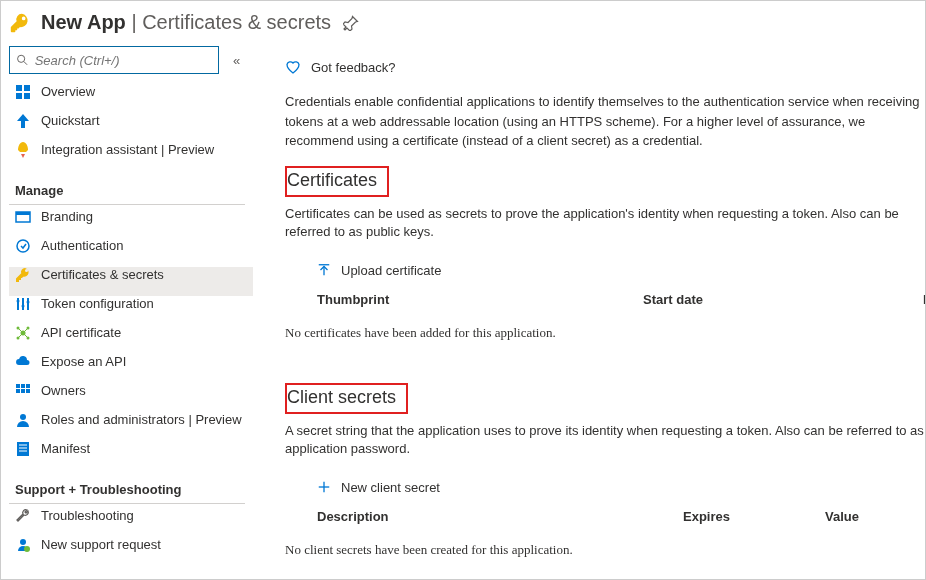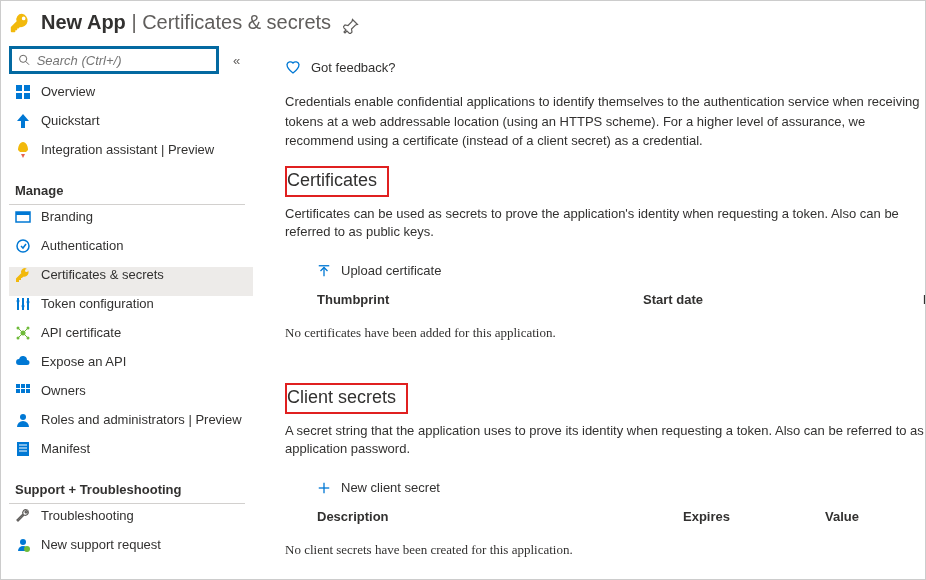--- a/index.html
+++ b/index.html
@@ -1,41 +1,41 @@
 <!DOCTYPE html>
 <html><head>
 <meta charset="utf-8">
 <style>
 * { box-sizing: border-box; margin: 0; padding: 0; }
 body { font-family: "Segoe UI", -apple-system, sans-serif; font-size: 13px; color: #323130; background: #fff; width: 926px; height: 580px; overflow: hidden; border: 1px solid #ccc; }
-.header { display: flex; align-items: flex-end; padding: 10px 28px 10px 8px; }
+.header { display: flex; align-items: center; padding: 10px 28px 10px 8px; }
 .key-icon { width: 22px; height: 22px; margin-right: 10px; }
 .app-name { font-size: 20px; font-weight: 600; color: #323130; }
 .page-title { font-size: 20px; font-weight: 400; color: #605e5c; }
 .pin-icon { margin-left: 12px; width: 16px; height: 16px; color: #605e5c; cursor: pointer; }
 .layout { display: flex; height: calc(100% - 46px); }
 .sidebar { width: 252px; padding: 2px 0 0 8px; flex-shrink: 0; }
 .search-row { display: flex; align-items: center; margin-bottom: 10px; }
-.search-box { display: flex; align-items: center; width: 210px; height: 28px; border: 3px solid #0369a1; padding: 0 6px; }
+.search-box { display: flex; align-items: center; width: 210px; height: 28px; border: 1px solid #0369a1; padding: 0 6px; }
 .search-box input { border: none; outline: none; width: 100%; font-size: 13px; color: #605e5c; font-style: italic; }
 .collapse-btn { margin-left: 14px; font-size: 13px; color: #605e5c; cursor: pointer; }
 .nav-item { display: flex; height: 29px; padding: 0 6px; cursor: pointer; }
 .nav-item.active { background: #edebe9; }
 .nav-icon { width: 16px; height: 16px; margin-right: 10px; flex-shrink: 0; }
 .nav-label { font-size: 13px; color: #323130; }
 .section-header { font-size: 13px; font-weight: 600; padding: 12px 6px 4px 6px; color: #323130; }
 .section-divider { border-top: 1px solid #d2d0ce; margin: 2px 8px 4px 0; }
 .main { flex: 1; padding: 0 0 0 32px; overflow: hidden; }
 .feedback-row { display: flex; align-items: center; height: 40px; padding-top: 6px; }
 .heart-icon { width: 16px; height: 16px; color: #0078d4; margin-right: 10px; }
 .feedback-link { color: #323130; font-size: 13px; cursor: pointer; }
 .intro-text { font-size: 13px; color: #323130; line-height: 1.5; margin-top: 8px; padding-right: 2px; }
 .section-title { font-size: 18px; font-weight: 400; color: #323130; margin-top: 30px; display: inline-block; }
 .section-desc { font-size: 13px; color: #323130; margin-top: 8px; line-height: 1.4; }
-.action-row { display: flex; align-items: flex-end; margin-top: 22px; margin-left: 32px; cursor: pointer; }
+.action-row { display: flex; align-items: flex-start; margin-top: 22px; margin-left: 32px; cursor: pointer; }
 .action-icon { width: 14px; height: 14px; color: #0078d4; margin-right: 10px; }
 .action-label { font-size: 13px; color: #323130; }
 .table-header { display: flex; align-items: center; margin-top: 14px; margin-left: 32px; padding-right: 10px; font-weight: 700; font-size: 13px; }
 .th-thumbprint { flex: 0 0 326px; }
 .th-startdate { flex: 0 0 280px; }
 .th-expires { margin-left: auto; }
 .th-description { flex: 0 0 366px; }
 .th-expires2 { flex: 0 0 142px; }
 .th-value { flex: 1; }
 .empty-msg { font-size: 13px; color: #323130; margin-top: 18px; font-family: Liberation Serif, serif; }

